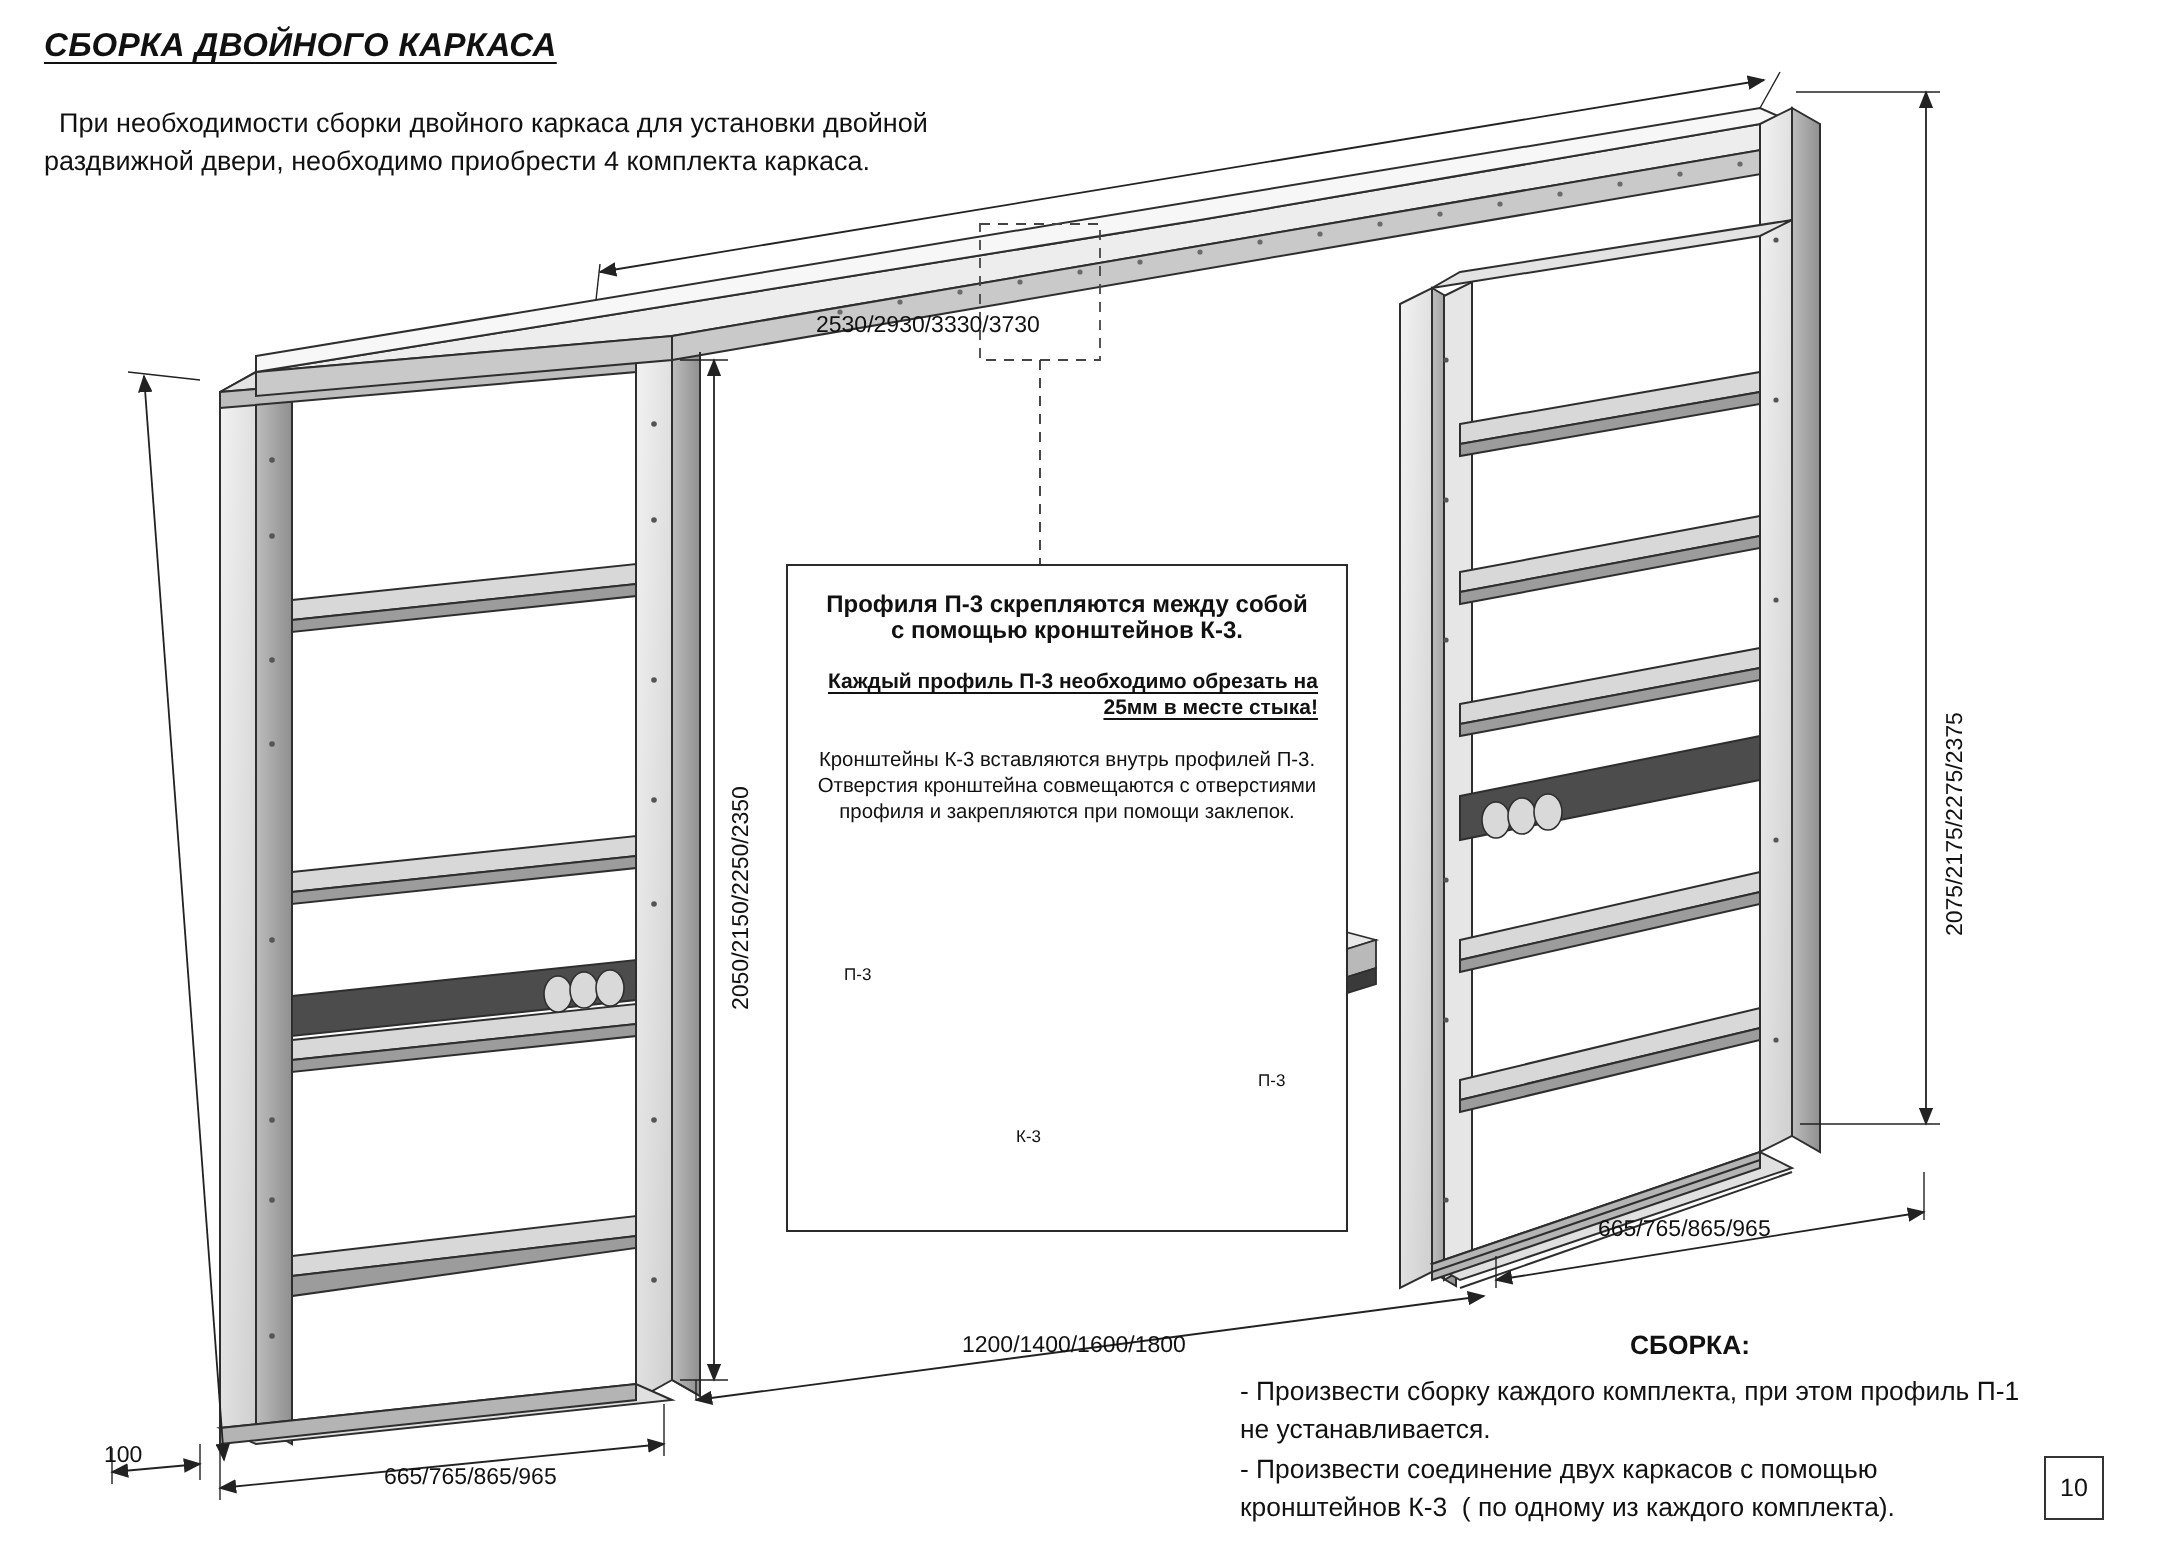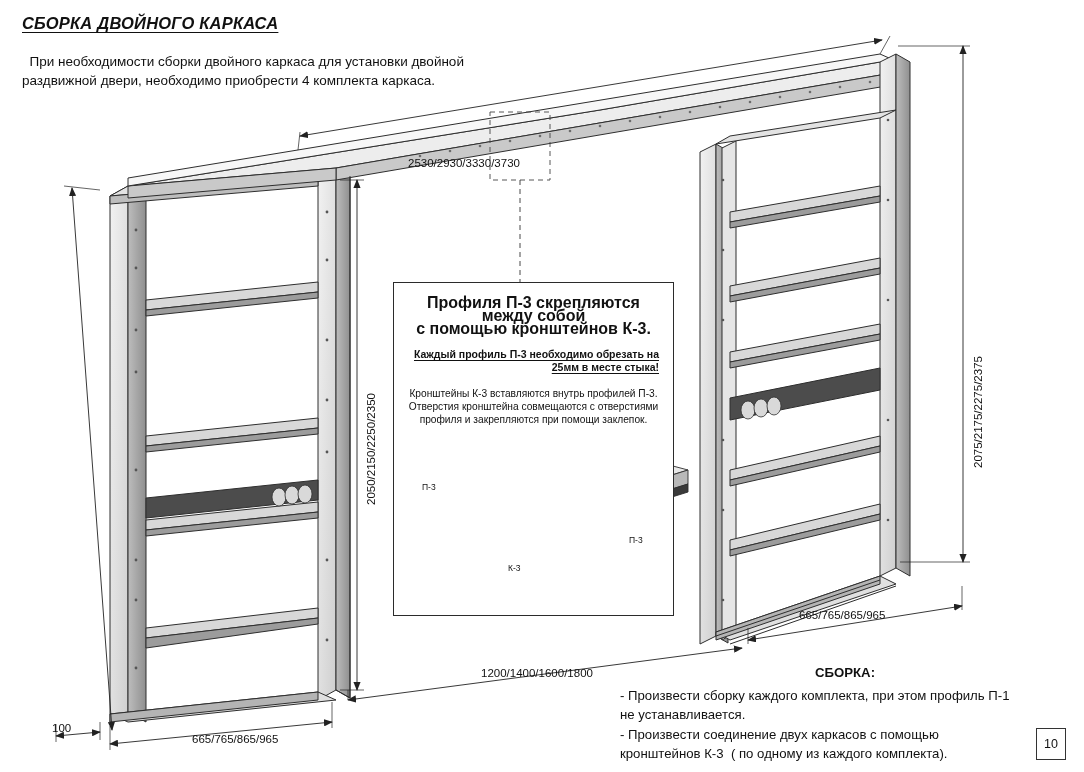--- a/index.html
+++ b/index.html
@@ -59,21 +59,21 @@
     height: 334px;
     border: 1px solid #2b2b2b;
     background: #ffffff;
     box-sizing: border-box;
   }
   .note-inner {
     padding: 13px 14px 0 14px;
   }
   .note-head {
     text-align: center;
-    font-size: 16px;
+    font-size: 12px;
     font-weight: bold;
     line-height: 13px;
   }
   .note-warn {
     margin-top: 13px;
     text-align: right;
     font-size: 10.5px;
     font-weight: bold;
     line-height: 13px;
     text-decoration: underline;
@@ -95,21 +95,21 @@
     line-height: 19.5px;
   }
   .assembly-title {
     font-weight: bold;
     margin-left: 195px;
     margin-bottom: 3px;
   }
   .assembly-line { display: block; white-space: pre; }
   .page-num {
     position: absolute;
-    right: 18px;
+    right: 32px;
     bottom: 12px;
     width: 28px;
     height: 30px;
     border: 1px solid #333;
     display: flex;
     align-items: center;
     justify-content: center;
     font-size: 12.5px;
     margin-left: 28px;
   }

